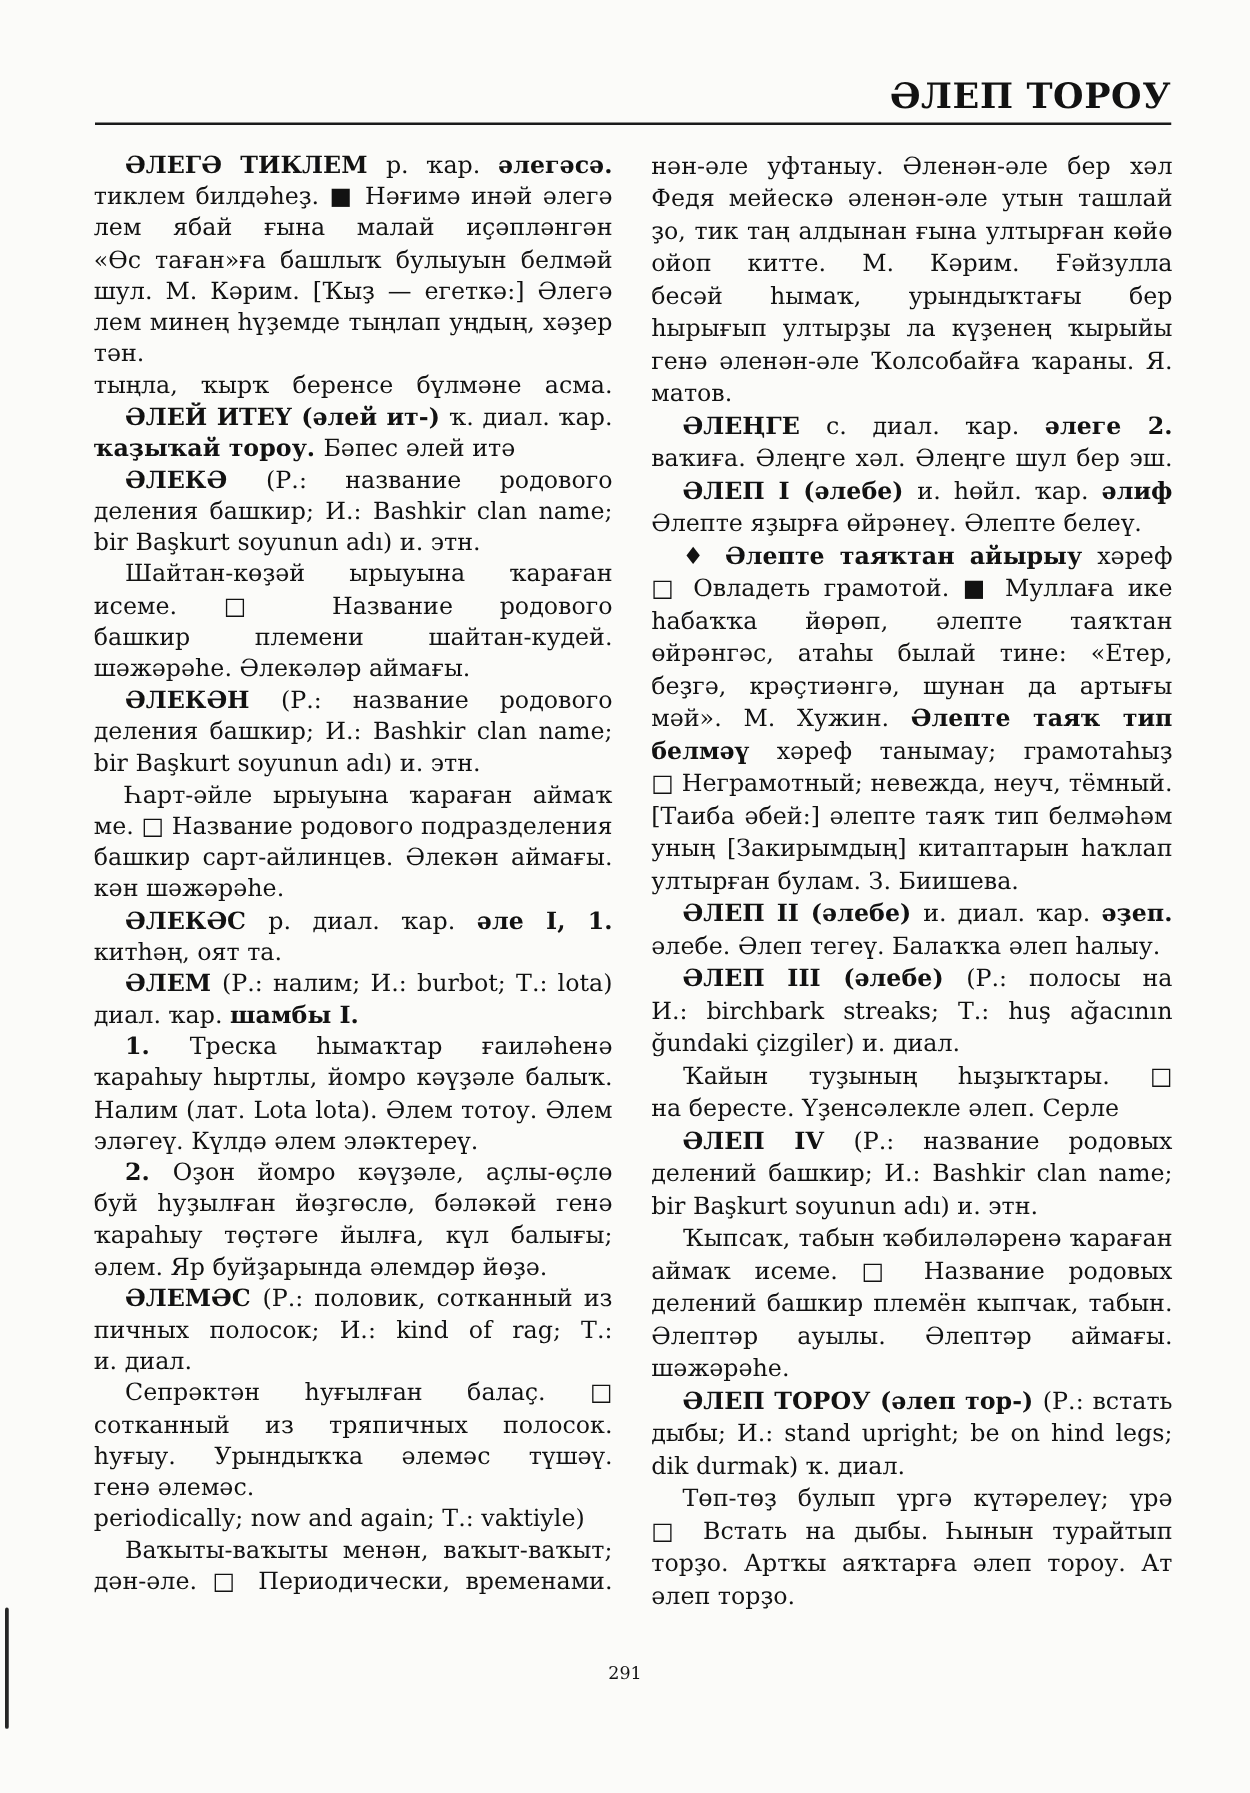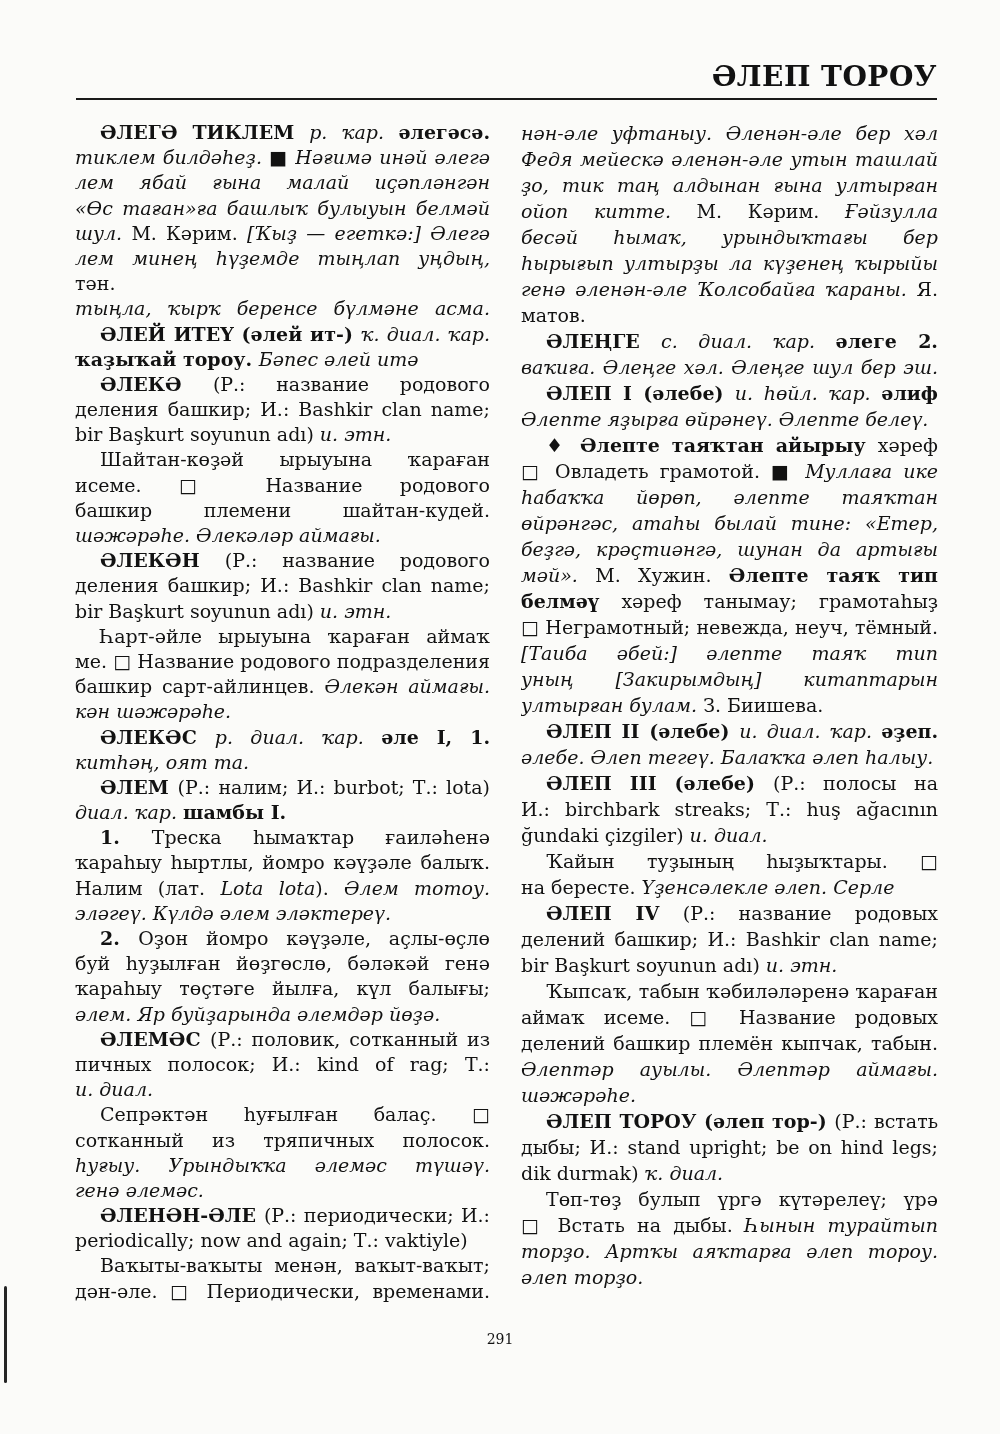--- a/index.html
+++ b/index.html
@@ -22,21 +22,21 @@
   }
   .col{position:absolute;top:120px;font-size:19px;}
   #col-left{left:75px;width:415px;line-height:25.2px;}
   #col-right{left:521px;width:417px;line-height:26px;}
   #col-left .line{height:25.2px;}
   #col-right .line{height:26px;}
   .line{overflow:hidden;text-align:left;}
   .line.just{text-align:justify;text-align-last:justify;}
   .line.ind{text-indent:25px;}
   .b{font-weight:bold;}
-  .i{font-style:italic;}
+  .i{}
   .page-number{
     position:absolute;top:1331px;left:0;width:1000px;
     text-align:center;font-size:14px;
   }
   .scan-artifact{
     position:absolute;left:4px;top:1286px;width:3px;height:97px;
     background:#252525;border-radius:2px;
   }
 </style>
 </head>
@@ -85,21 +85,20 @@
       <div class="line just"><span>буй һуҙылған йөҙгөслө, бәләкәй генә башлы,</span></div>
       <div class="line just"><span>ҡараһыу төҫтәге йылға, күл балығы; йылан-</span></div>
       <div class="line"><span class="i">әлем. Яр буйҙарында әлемдәр йөҙә.</span></div>
       <div class="line ind just"><span class="b">ӘЛЕМӘС </span><span>(Р.: половик, сотканный из тря-</span></div>
       <div class="line just"><span>пичных полосок; И.: kind of rag; Т.: paspas)</span></div>
       <div class="line"><span class="i">и. диал.</span></div>
       <div class="line ind just"><span>Сепрәктән һуғылған балаҫ. □ Половик,</span></div>
       <div class="line just"><span>сотканный из тряпичных полосок. </span></div>
       <div class="line just"><span class="i">һуғыу. Урындыҡҡа әлемәс түшәү. Бәләкәй</span></div>
       <div class="line"><span class="i">генә әлемәс.</span></div>
-      <div class="line ind just"><span class="b">ӘЛЕНӘН-ӘЛЕ </span><span>(Р.: периодически; И.:</span></div>
       <div class="line"><span>periodically; now and again; Т.: vaktiyle) </span></div>
       <div class="line ind just"><span>Ваҡыты-ваҡыты менән, ваҡыт-ваҡыт; әл-</span></div>
       <div class="line just"><span>дән-әле. □ Периодически, временами. </span></div>
     </div>
   <div class="col" id="col-right">
       <div class="line just"><span class="i">нән-әле уфтаныу. Әленән-әле бер хәл сыға.</span></div>
       <div class="line just"><span class="i">Федя мейескә әленән-әле утын ташлай тор-</span></div>
       <div class="line just"><span class="i">ҙо, тик таң алдынан ғына ултырған көйө</span></div>
       <div class="line just"><span class="i">ойоп китте.</span><span> М. Кәрим. </span><span class="i">Ғәйзулла ятһыраған</span></div>
       <div class="line just"><span class="i">бесәй һымаҡ, урындыҡтағы бер мөйөшкә</span></div>

